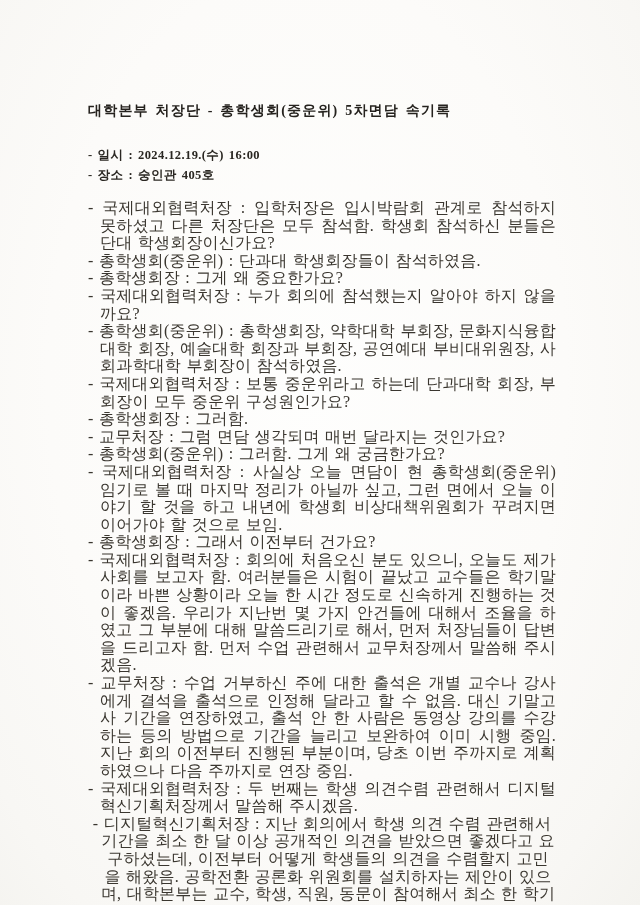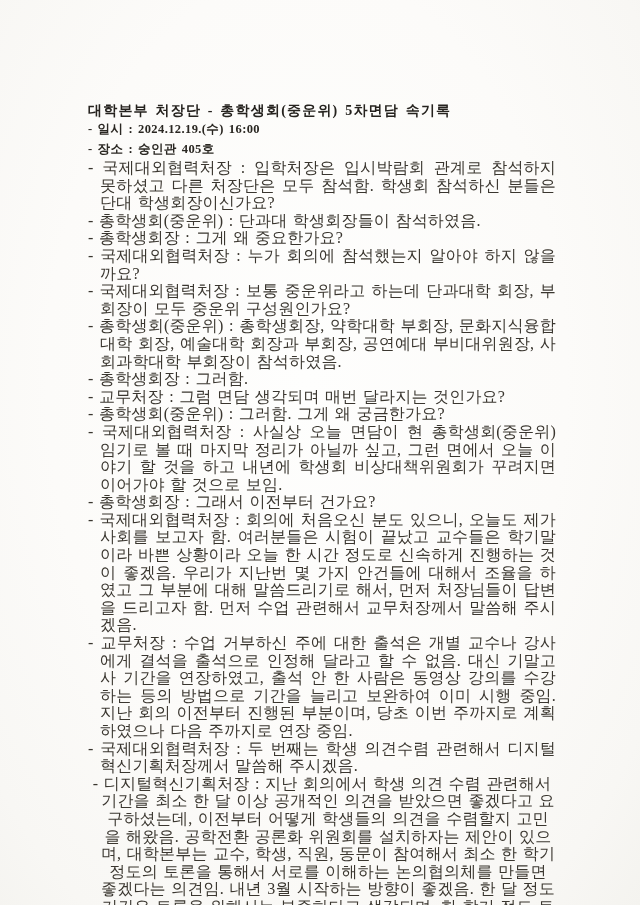--- a/index.html
+++ b/index.html
@@ -16,24 +16,26 @@
     background: radial-gradient(ellipse at 48% 42%, #fefefd 0%, #fcfbf9 55%, #f8f7f4 85%, #f4f3ef 100%);
     padding: 102px 84px 0 88px;
     color: #38342f;
   }
   .doc-title {
     font-size: 14px;
     font-weight: bold;
     color: #25221e;
     letter-spacing: 1.2px;
     word-spacing: 2px;
+    margin-bottom: 26px;
     white-space: nowrap;
   }
   .meta-list {
     list-style: none;
+    margin-bottom: 14px;
   }
   .meta-item {
     font-size: 12.5px;
     font-weight: bold;
     color: #2a2722;
     line-height: 19.5px;
     letter-spacing: 0.4px;
     word-spacing: 1.5px;
   }
   .dialogue {
@@ -57,22 +59,22 @@
   <h1 class="doc-title">대학본부 처장단 - 총학생회(중운위) 5차면담 속기록</h1>
   <ul class="meta-list">
       <li class="meta-item"><span>- </span><span>일시</span><span> : </span><span>2024.12.19.(수) 16:00</span></li>
       <li class="meta-item"><span>- </span><span>장소</span><span> : </span><span>숭인관 405호</span></li>
     </ul>
   <div class="dialogue">
       <p class="entry"><span>- </span><span>국제대외협력처장</span><span> : </span><span>입학처장은 입시박람회 관계로 참석하지 못하셨고 다른 처장단은 모두 참석함. 학생회 참석하신 분들은 단대 학생회장이신가요?</span></p>
       <p class="entry"><span>- </span><span>총학생회(중운위)</span><span> : </span><span>단과대 학생회장들이 참석하였음.</span></p>
       <p class="entry"><span>- </span><span>총학생회장</span><span> : </span><span>그게 왜 중요한가요?</span></p>
       <p class="entry"><span>- </span><span>국제대외협력처장</span><span> : </span><span>누가 회의에 참석했는지 알아야 하지 않을까요?</span></p>
+      <p class="entry"><span>- </span><span>총학생회(중운위)</span><span> : </span><span>총학생회장, 약학대학 부회장, 문화지식융합대학 회장, 예술대학 회장과 부회장, 공연예대 부비대위원장, 사회과학대학 부회장이 참석하였음.</span></p>
       <p class="entry"><span>- </span><span>국제대외협력처장</span><span> : </span><span>보통 중운위라고 하는데 단과대학 회장, 부회장이 모두 중운위 구성원인가요?</span></p>
-      <p class="entry"><span>- </span><span>총학생회(중운위)</span><span> : </span><span>총학생회장, 약학대학 부회장, 문화지식융합대학 회장, 예술대학 회장과 부회장, 공연예대 부비대위원장, 사회과학대학 부회장이 참석하였음.</span></p>
       <p class="entry"><span>- </span><span>총학생회장</span><span> : </span><span>그러함.</span></p>
       <p class="entry"><span>- </span><span>교무처장</span><span> : </span><span>그럼 면담 생각되며 매번 달라지는 것인가요?</span></p>
       <p class="entry"><span>- </span><span>총학생회(중운위)</span><span> : </span><span>그러함. 그게 왜 궁금한가요?</span></p>
       <p class="entry"><span>- </span><span>국제대외협력처장</span><span> : </span><span>사실상 오늘 면담이 현 총학생회(중운위) 임기로 볼 때 마지막 정리가 아닐까 싶고, 그런 면에서 오늘 이야기 할 것을 하고 내년에 학생회 비상대책위원회가 꾸려지면 이어가야 할 것으로 보임.</span></p>
       <p class="entry"><span>- </span><span>총학생회장</span><span> : </span><span>그래서 이전부터 건가요?</span></p>
       <p class="entry"><span>- </span><span>국제대외협력처장</span><span> : </span><span>회의에 처음오신 분도 있으니, 오늘도 제가 사회를 보고자 함. 여러분들은 시험이 끝났고 교수들은 학기말이라 바쁜 상황이라 오늘 한 시간 정도로 신속하게 진행하는 것이 좋겠음. 우리가 지난번 몇 가지 안건들에 대해서 조율을 하였고 그 부분에 대해 말씀드리기로 해서, 먼저 처장님들이 답변을 드리고자 함. 먼저 수업 관련해서 교무처장께서 말씀해 주시겠음.</span></p>
       <p class="entry"><span>- </span><span>교무처장</span><span> : </span><span>수업 거부하신 주에 대한 출석은 개별 교수나 강사에게 결석을 출석으로 인정해 달라고 할 수 없음. 대신 기말고사 기간을 연장하였고, 출석 안 한 사람은 동영상 강의를 수강하는 등의 방법으로 기간을 늘리고 보완하여 이미 시행 중임. 지난 회의 이전부터 진행된 부분이며, 당초 이번 주까지로 계획하였으나 다음 주까지로 연장 중임.</span></p>
       <p class="entry"><span>- </span><span>국제대외협력처장</span><span> : </span><span>두 번째는 학생 의견수렴 관련해서 디지털혁신기획처장께서 말씀해 주시겠음.</span></p>
       <p class="entry"><span>- </span><span>디지털혁신기획처장</span><span> : </span><span>지난 회의에서 학생 의견 수렴 관련해서 기간을 최소 한 달 이상 공개적인 의견을 받았으면 좋겠다고 요구하셨는데, 이전부터 어떻게 학생들의 의견을 수렴할지 고민을 해왔음. 공학전환 공론화 위원회를 설치하자는 제안이 있으며, 대학본부는 교수, 학생, 직원, 동문이 참여해서 최소 한 학기 정도의 토론을 통해서 서로를 이해하는 논의협의체를 만들면 좋겠다는 의견임. 내년 3월 시작하는 방향이 좋겠음. 한 달 정도 기간은 토론을 위해서는 부족하다고 생각되며, 한 학기 정도 토론하고 의견을 수렴하는 것으로 계획하고 논의를 이어가는 것으로 준비하고자 함.</span></p>
     </div>

